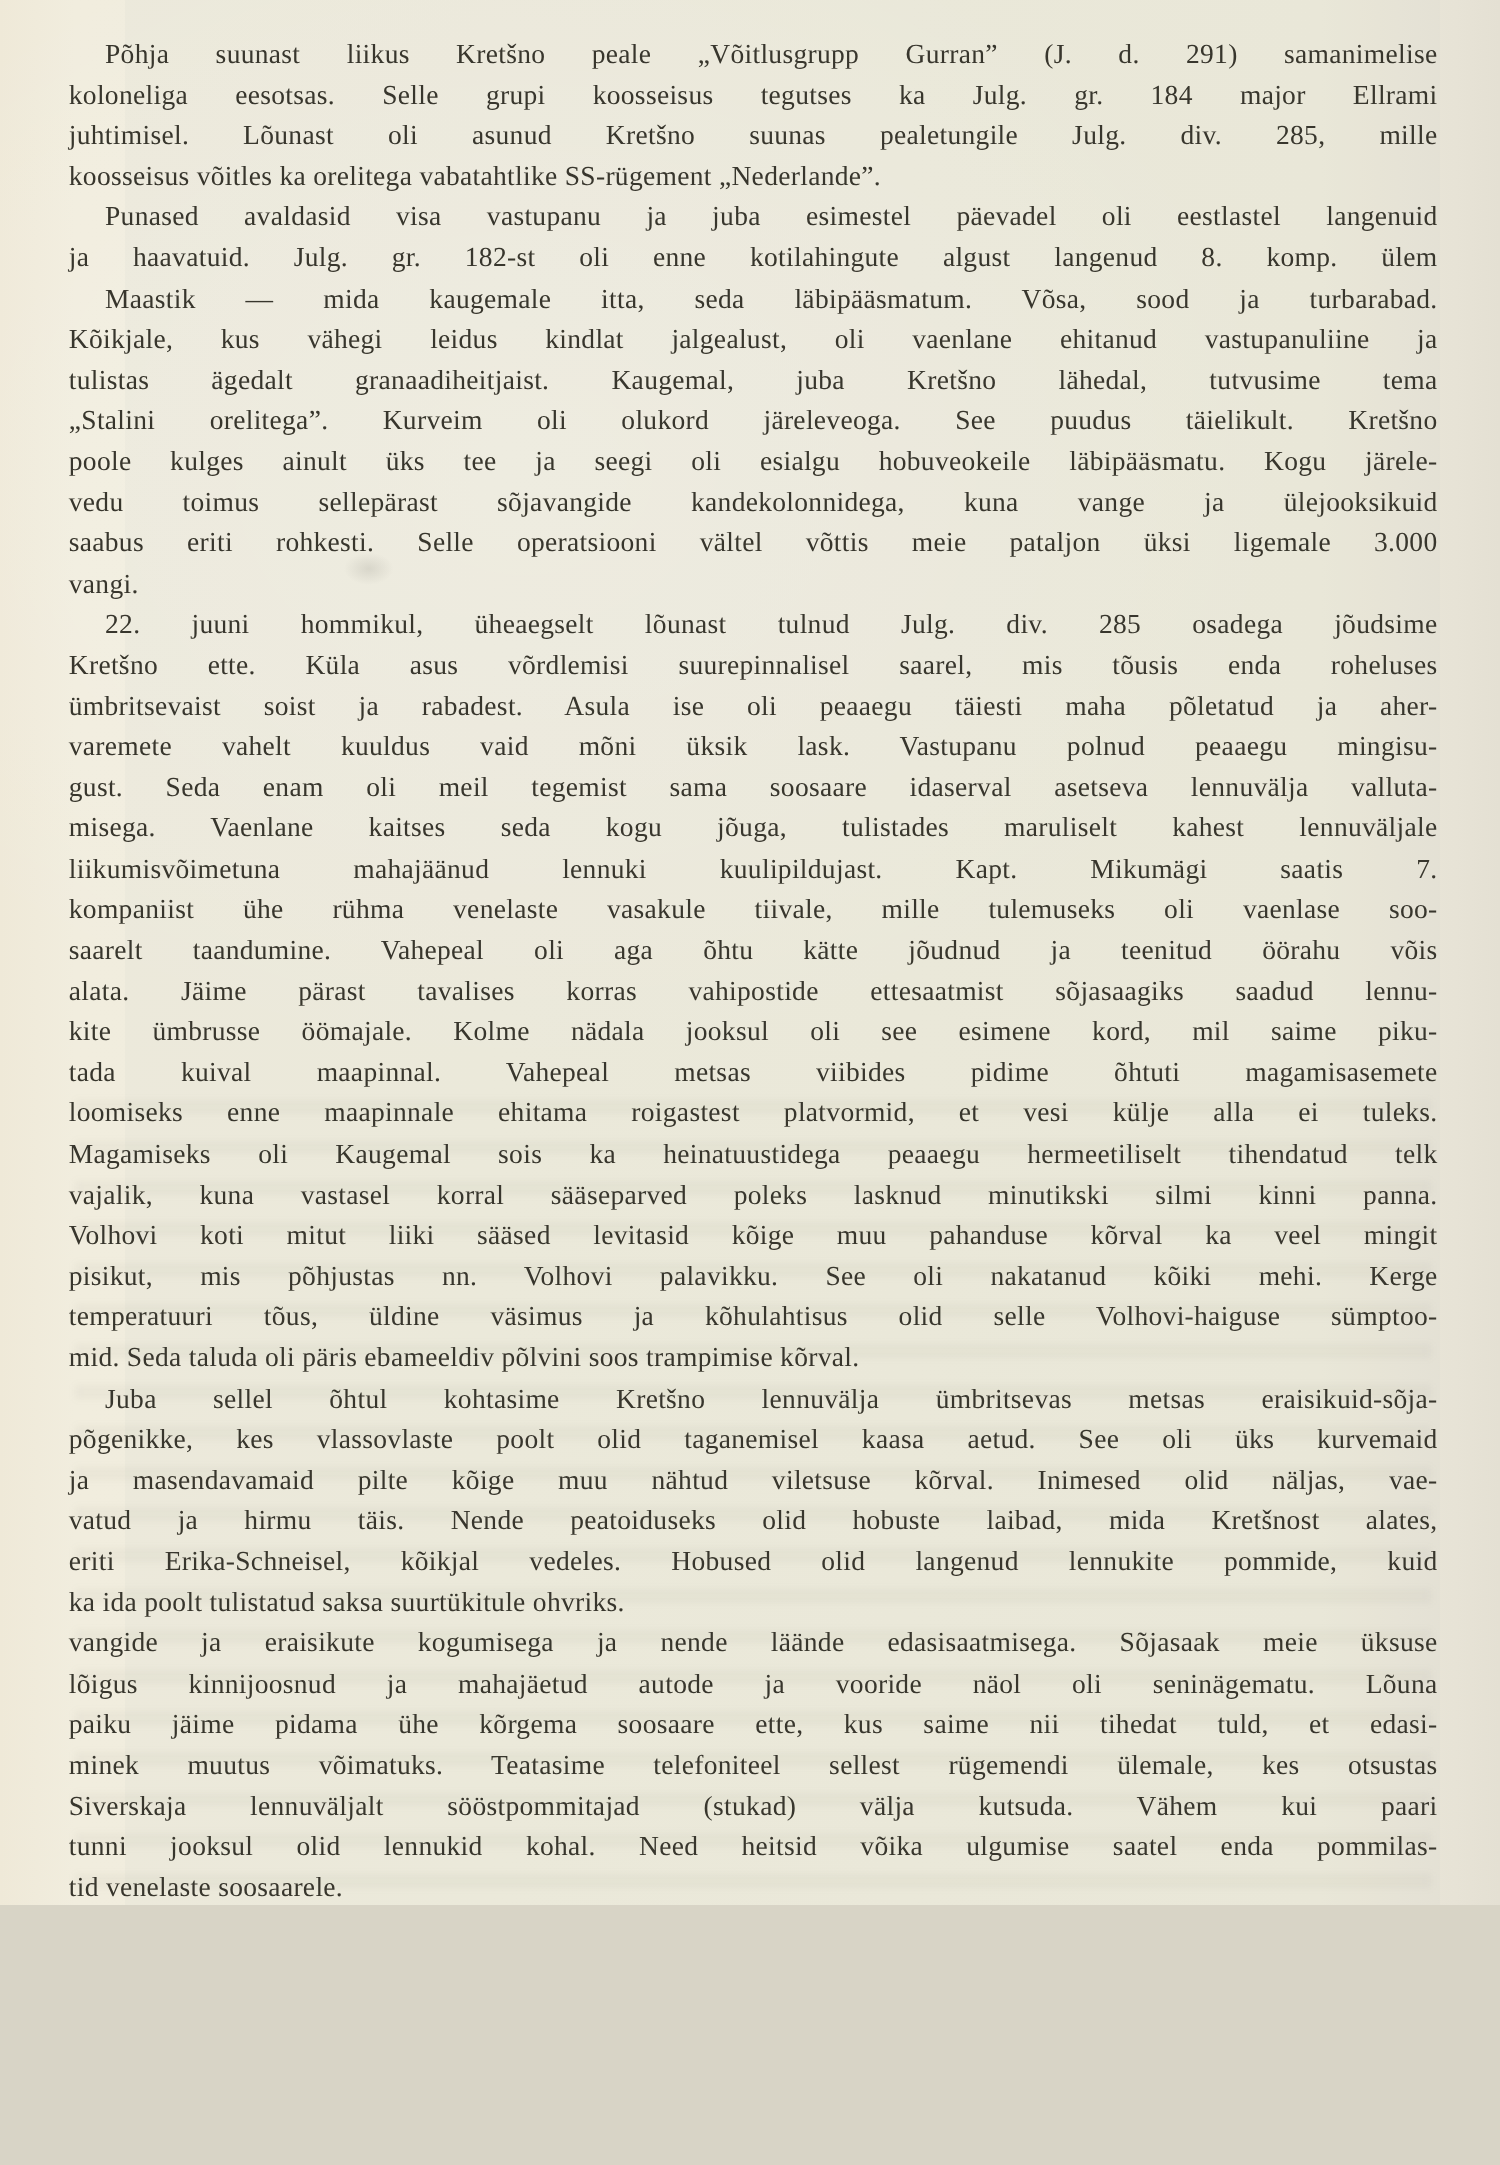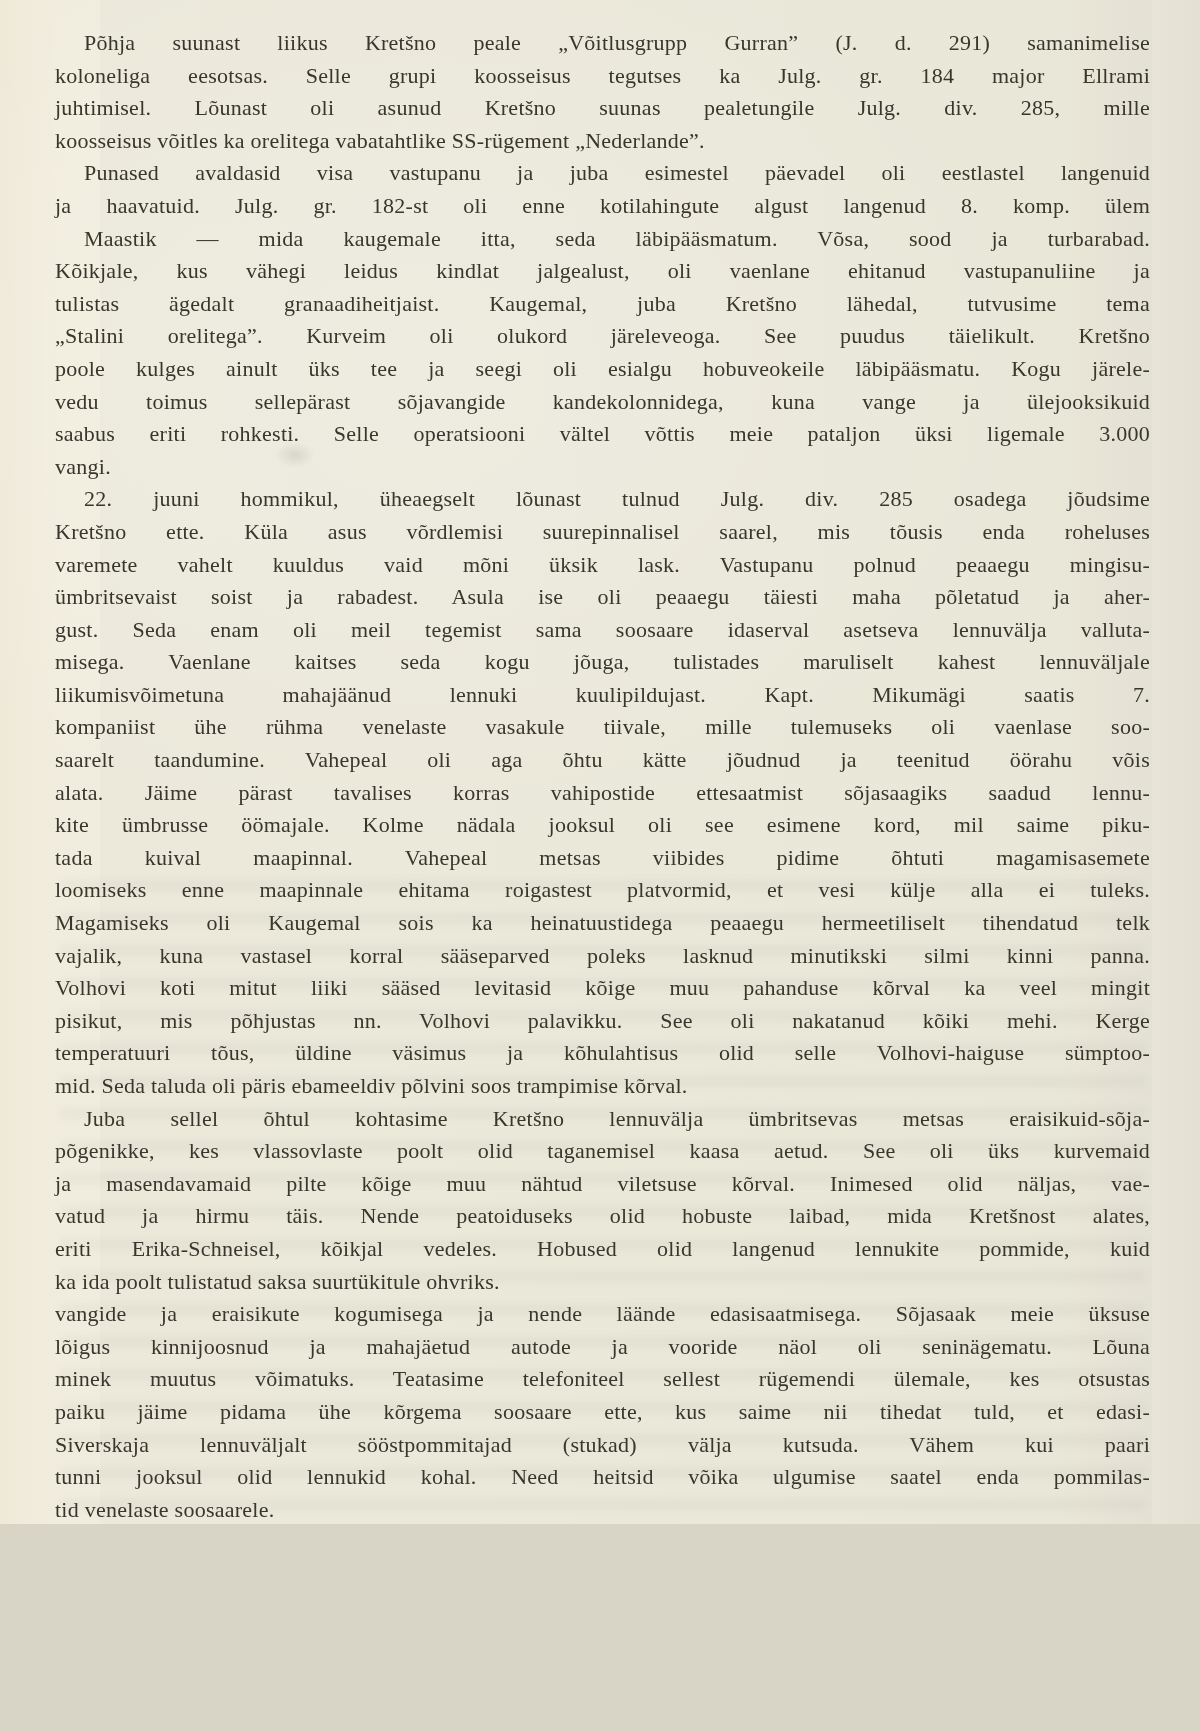--- a/index.html
+++ b/index.html
@@ -125,22 +125,22 @@
         <div class="ln">tulistas ägedalt granaadiheitjaist. Kaugemal, juba Kretšno lähedal, tutvusime tema</div>
         <div class="ln">„Stalini orelitega”. Kurveim oli olukord järeleveoga. See puudus täielikult. Kretšno</div>
         <div class="ln">poole kulges ainult üks tee ja seegi oli esialgu hobuveokeile läbipääsmatu. Kogu järele-</div>
         <div class="ln">vedu toimus sellepärast sõjavangide kandekolonnidega, kuna vange ja ülejooksikuid</div>
         <div class="ln">saabus eriti rohkesti. Selle operatsiooni vältel võttis meie pataljon üksi ligemale 3.000</div>
         <div class="ln end">vangi.</div>
       </div>
       <div class="para">
         <div class="ln first">22. juuni hommikul, üheaegselt lõunast tulnud Julg. div. 285 osadega jõudsime</div>
         <div class="ln">Kretšno ette. Küla asus võrdlemisi suurepinnalisel saarel, mis tõusis enda roheluses</div>
+        <div class="ln">ümbritsevaist soist ja rabadest. Asula ise oli peaaegu täiesti maha põletatud ja aher-</div>
         <div class="ln">varemete vahelt kuuldus vaid mõni üksik lask. Vastupanu polnud peaaegu mingisu-</div>
-        <div class="ln">ümbritsevaist soist ja rabadest. Asula ise oli peaaegu täiesti maha põletatud ja aher-</div>
         <div class="ln">gust. Seda enam oli meil tegemist sama soosaare idaserval asetseva lennuvälja valluta-</div>
         <div class="ln">misega. Vaenlane kaitses seda kogu jõuga, tulistades maruliselt kahest lennuväljale</div>
         <div class="ln">liikumisvõimetuna mahajäänud lennuki kuulipildujast. Kapt. Mikumägi saatis 7.</div>
         <div class="ln">kompaniist ühe rühma venelaste vasakule tiivale, mille tulemuseks oli vaenlase soo-</div>
         <div class="ln">saarelt taandumine. Vahepeal oli aga õhtu kätte jõudnud ja teenitud öörahu võis</div>
         <div class="ln">alata. Jäime pärast tavalises korras vahipostide ettesaatmist sõjasaagiks saadud lennu-</div>
         <div class="ln">kite ümbrusse öömajale. Kolme nädala jooksul oli see esimene kord, mil saime piku-</div>
         <div class="ln">tada kuival maapinnal. Vahepeal metsas viibides pidime õhtuti magamisasemete</div>
         <div class="ln">loomiseks enne maapinnale ehitama roigastest platvormid, et vesi külje alla ei tuleks.</div>
         <div class="ln">Magamiseks oli Kaugemal sois ka heinatuustidega peaaegu hermeetiliselt tihendatud telk</div>
@@ -154,22 +154,22 @@
         <div class="ln first">Juba sellel õhtul kohtasime Kretšno lennuvälja ümbritsevas metsas eraisikuid-sõja-</div>
         <div class="ln">põgenikke, kes vlassovlaste poolt olid taganemisel kaasa aetud. See oli üks kurvemaid</div>
         <div class="ln">ja masendavamaid pilte kõige muu nähtud viletsuse kõrval. Inimesed olid näljas, vae-</div>
         <div class="ln">vatud ja hirmu täis. Nende peatoiduseks olid hobuste laibad, mida Kretšnost alates,</div>
         <div class="ln">eriti Erika-Schneisel, kõikjal vedeles. Hobused olid langenud lennukite pommide, kuid</div>
         <div class="ln end">ka ida poolt tulistatud saksa suurtükitule ohvriks.</div>
       </div>
       <div class="para">
         <div class="ln">vangide ja eraisikute kogumisega ja nende läände edasisaatmisega. Sõjasaak meie üksuse</div>
         <div class="ln">lõigus kinnijoosnud ja mahajäetud autode ja vooride näol oli seninägematu. Lõuna</div>
+        <div class="ln">paiku jäime pidama ühe kõrgema soosaare ette, kus saime nii tihedat tuld, et edasi-</div>
         <div class="ln">minek muutus võimatuks. Teatasime telefoniteel sellest rügemendi ülemale, kes otsustas</div>
-        <div class="ln">paiku jäime pidama ühe kõrgema soosaare ette, kus saime nii tihedat tuld, et edasi-</div>
         <div class="ln">Siverskaja lennuväljalt sööstpommitajad (stukad) välja kutsuda. Vähem kui paari</div>
         <div class="ln">tunni jooksul olid lennukid kohal. Need heitsid võika ulgumise saatel enda pommilas-</div>
         <div class="ln end">tid venelaste soosaarele.</div>
       </div>
       <div class="para">
         <div class="ln first">Pommitajate lahkudes jäi meie ülesandeks võitjatena soosaarele seal segaselt tammu-</div>
       </div>
     </div>
 
   <div class="page-number">82</div>

